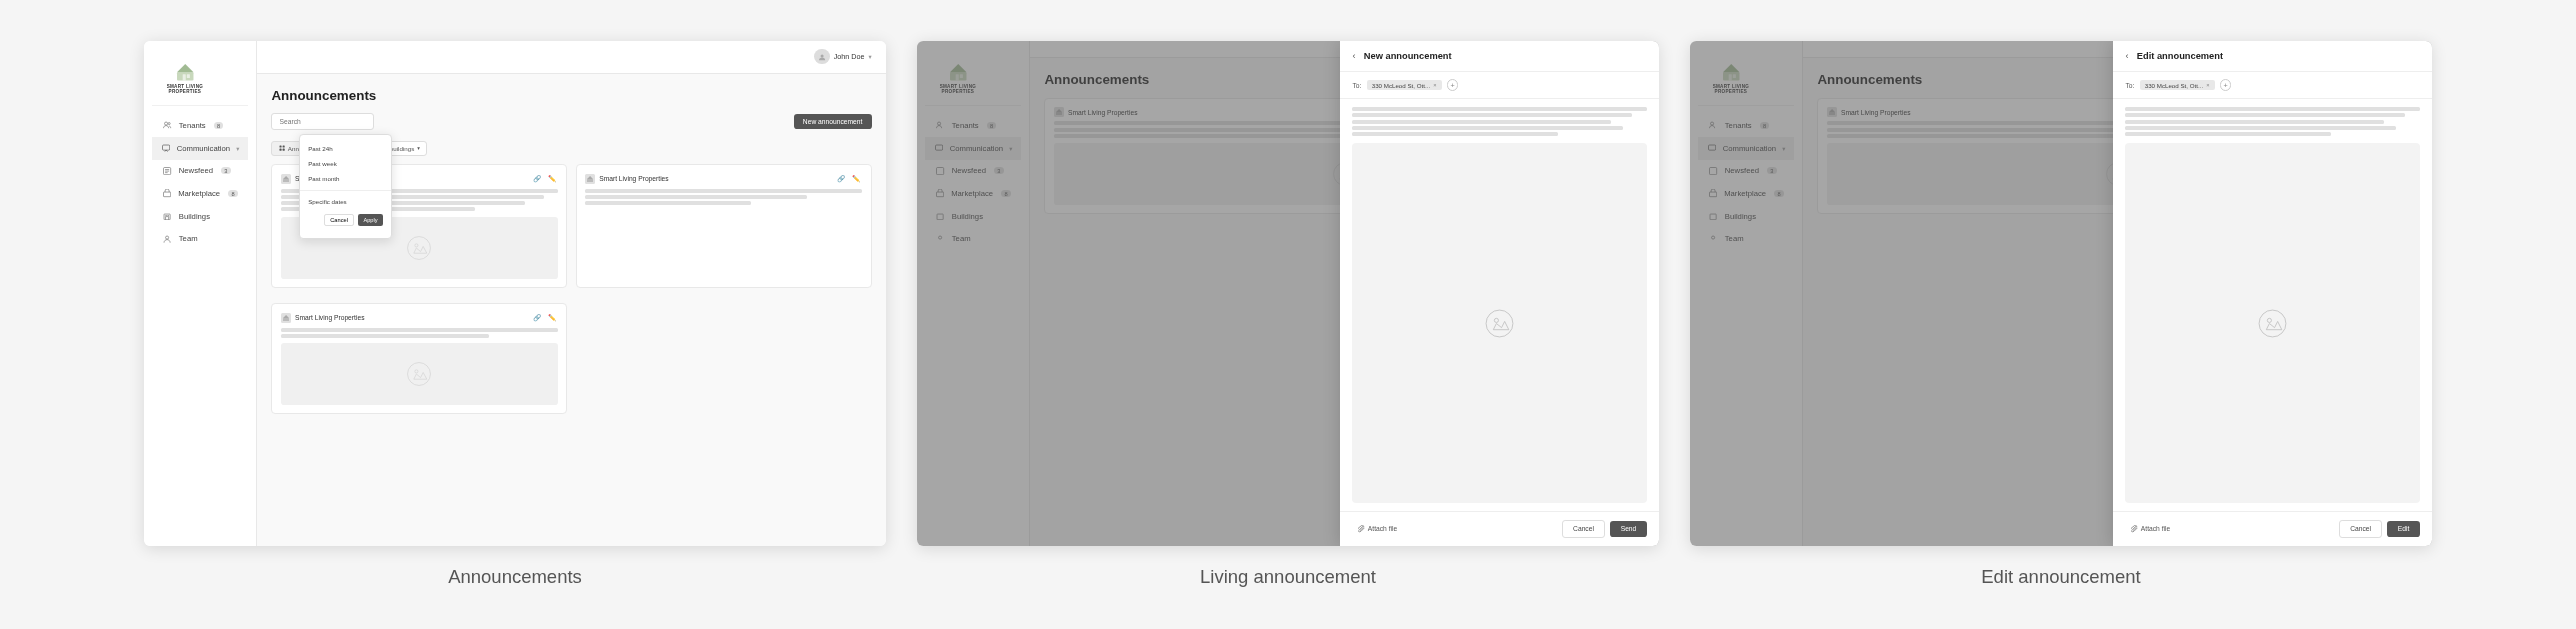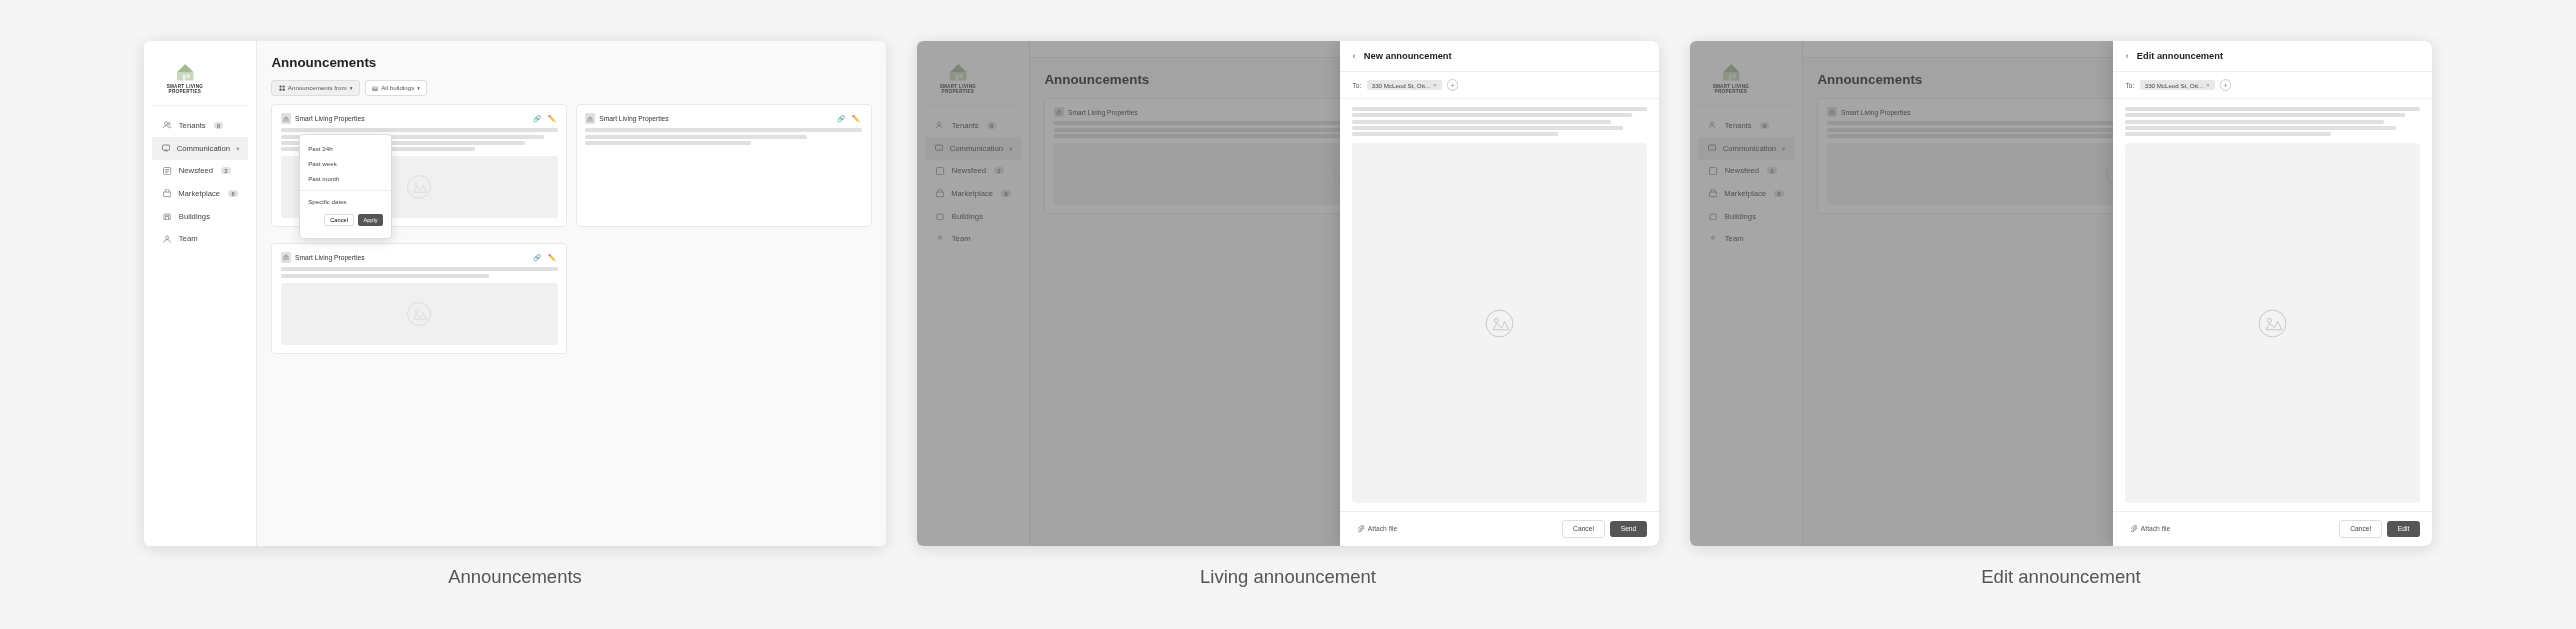--- a/index.html
+++ b/index.html
@@ -610,24 +610,40 @@
                   <path d="M2 15c0-3.3 2.7-6 6-6s6 2.7 6 6" stroke="#666" stroke-width="1.2"></path>
                 </svg>
             </span>
             <span>Team</span>
           </div>
         </nav>
       </div>
 
       <div class="main-content">
 
+        <div class="header">
+          <div class="user-info">
+            <div class="user-avatar">
+              <svg width="8.2" height="8.2" viewBox="0 0 16 16" fill="none">
+                  <circle cx="8" cy="6" r="3" fill="#aaa"></circle>
+                  <path d="M2 14c0-3 2.7-5 6-5s6 2 6 5" fill="#aaa"></path>
+                </svg>
+            </div>
+            <span>John Doe</span>
+            <span style="color:#999;font-size:6.2px;">▾</span>
+          </div>
+        </div>
 
         <div class="page-content">
           <h1 class="page-title">Announcements</h1>
 
+          <div class="toolbar">
+            <input class="search-input" type="text" placeholder="Search" style="">
+            <button class="btn-new">New announcement</button>
+          </div>
 
           <div class="filter-row">
             <button class="filter-btn active">
               <svg width="6.2" height="6.2" viewBox="0 0 12 12" fill="none">
                   <rect x="1" y="1" width="4" height="4" rx="1" fill="#555"></rect>
                   <rect x="7" y="1" width="4" height="4" rx="1" fill="#555"></rect>
                   <rect x="1" y="7" width="4" height="4" rx="1" fill="#555"></rect>
                   <rect x="7" y="7" width="4" height="4" rx="1" fill="#555"></rect>
                 </svg>
               <span>Announcements from</span>

